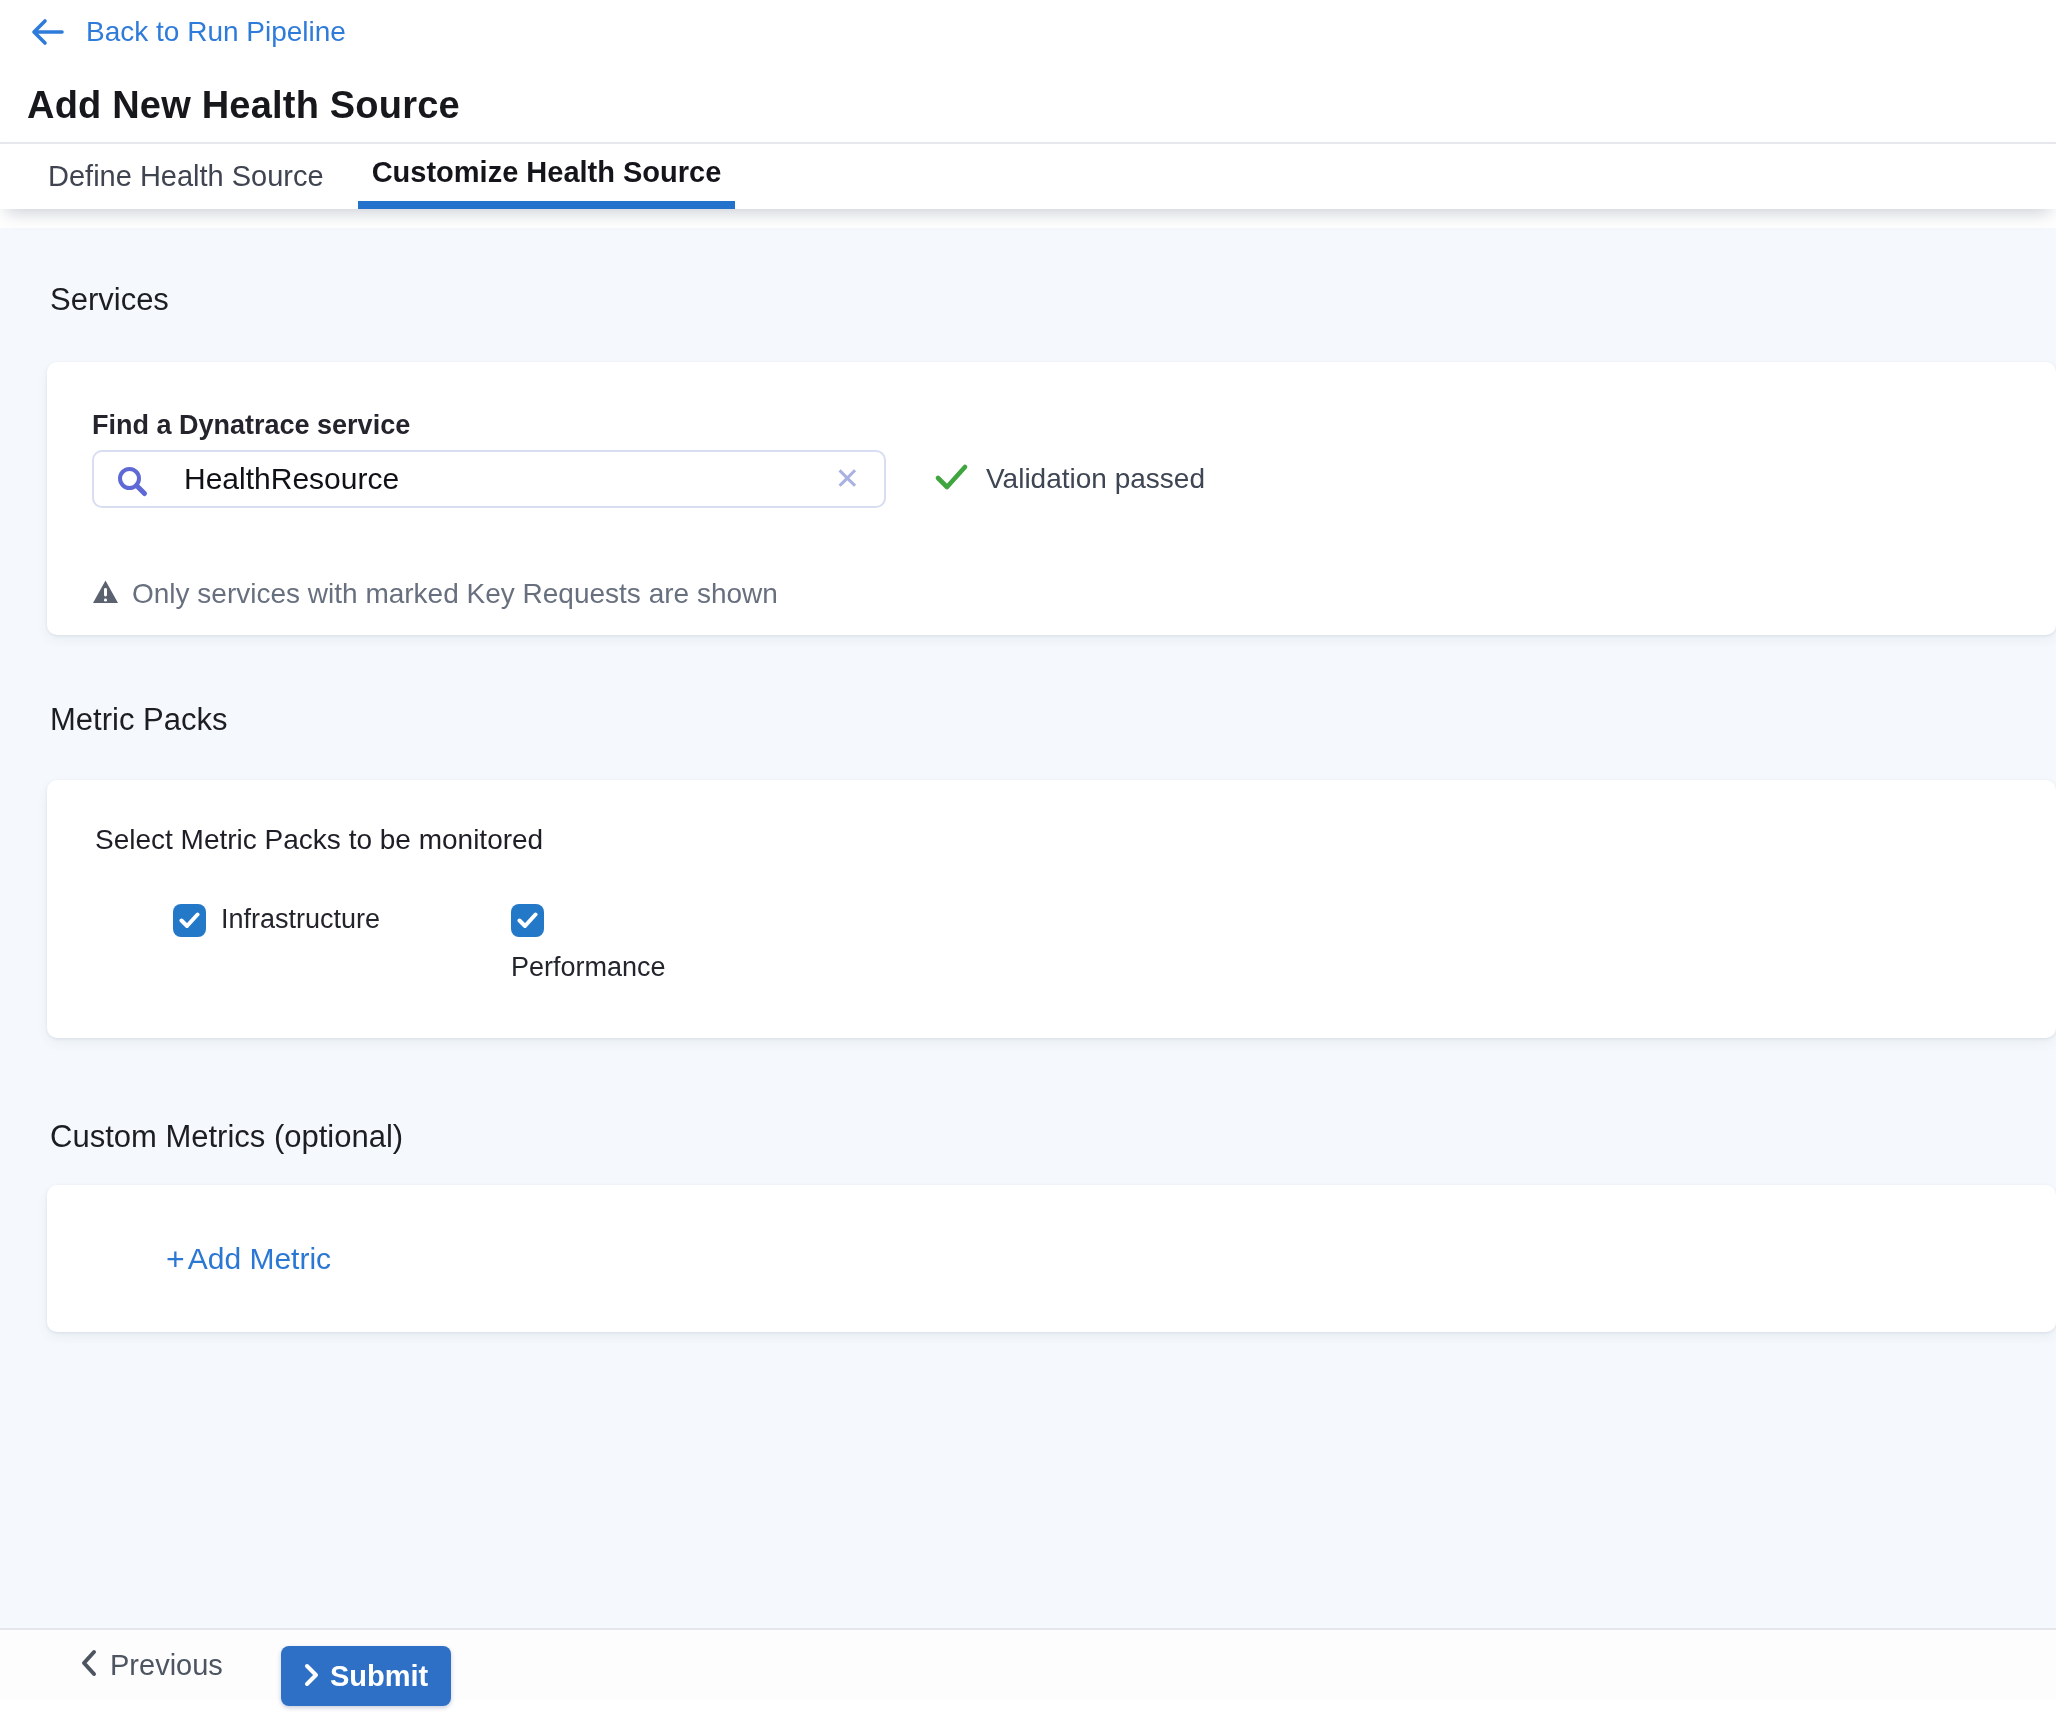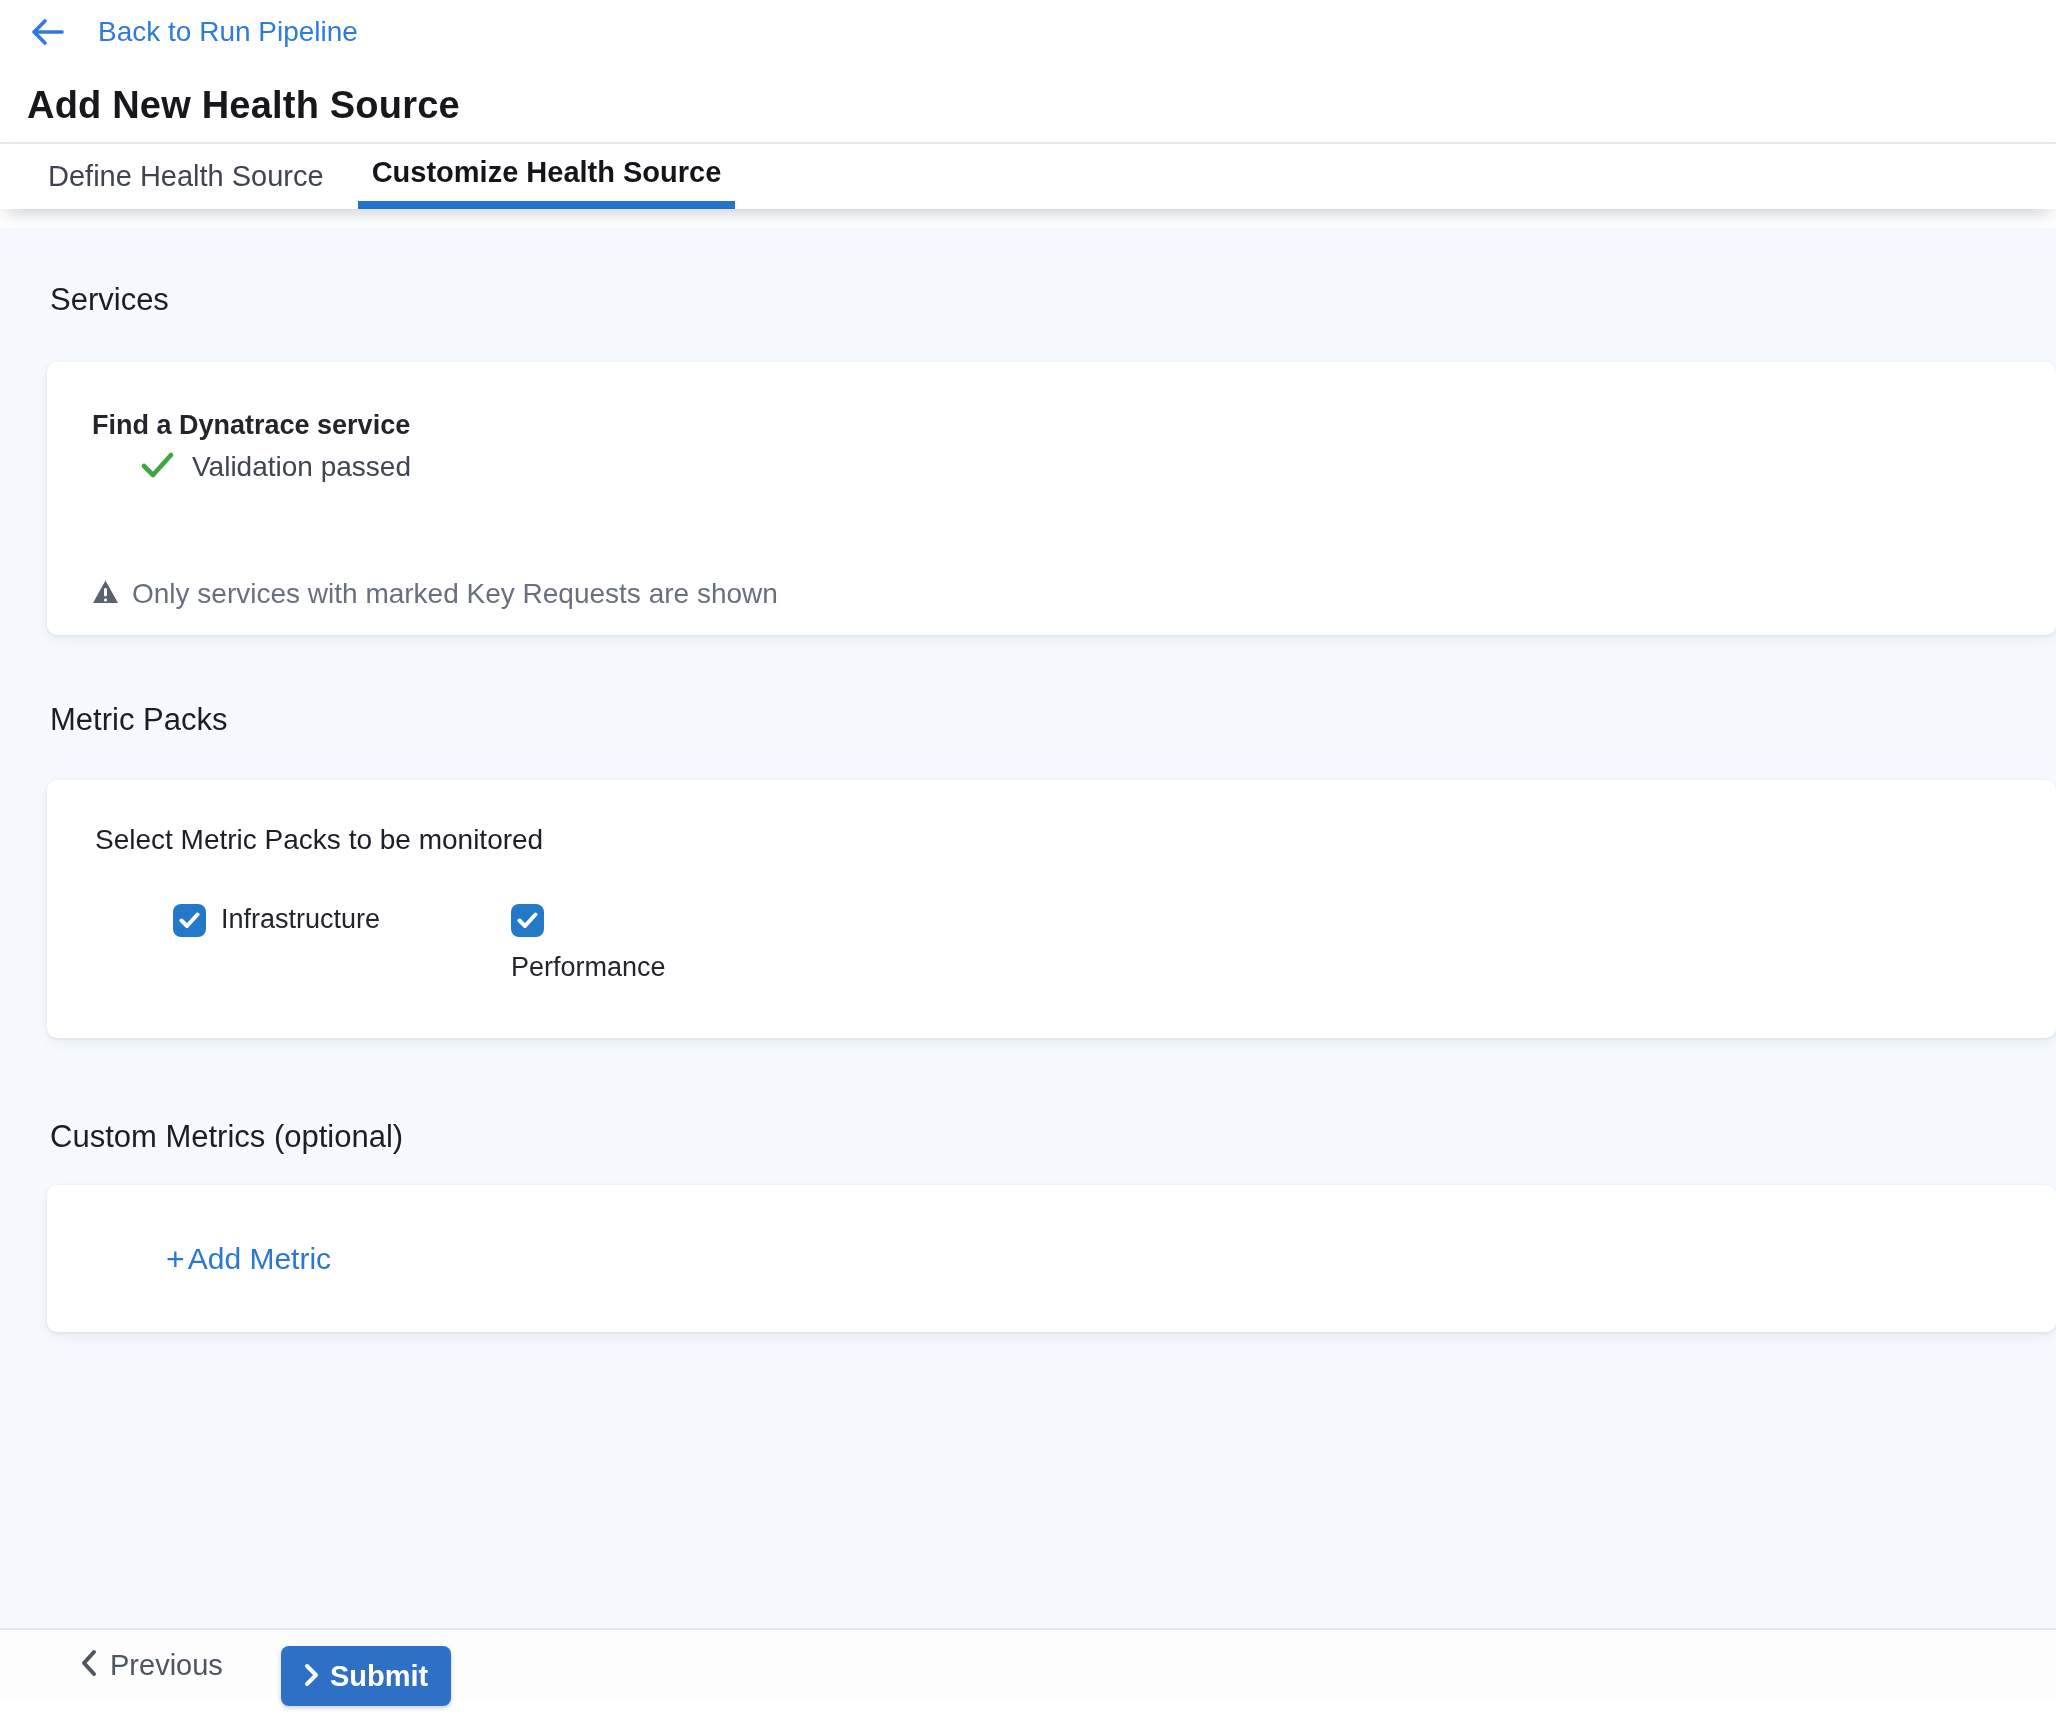--- a/index.html
+++ b/index.html
@@ -5,21 +5,21 @@
   * { box-sizing: border-box; }
   html,body { margin:0; padding:0; }
   body {
     font-family: "Liberation Sans", "DejaVu Sans", sans-serif;
     background:#ffffff;
   }
   .page { position:relative; width:2056px; height:1720px; background:#ffffff; overflow:hidden; }
 
   
   .header { position:absolute; top:0; left:0; right:0; height:142px; background:#fff; }
-  .back-row { position:absolute; top:16px; left:28px; display:flex; align-items:center; gap:32px; cursor:pointer; }
+  .back-row { position:absolute; top:16px; left:28px; display:flex; align-items:center; gap:20px; cursor:pointer; }
   .back-row svg { display:block; }
   .back-label { font-size:28px; font-weight:500; color:#2f7bd9; }
   .page-title { position:absolute; top:84px; left:27px; font-size:38px; font-weight:700; color:#17181c; letter-spacing:0.2px; }
 
   
   .tabbar {
     position:absolute; top:142px; left:0; right:0; height:67px; background:#fff;
     border-top:2px solid #e6e8ee;
     box-shadow:0 10px 16px -6px rgba(75,85,110,0.28);
     display:flex; align-items:stretch; padding-left:34px; z-index:3;
@@ -125,20 +125,30 @@
     <div class="tab active">Customize Health Source</div>
   </div>
 
   <div class="content">
 
     <div class="section-heading h-services">Services</div>
 
     <div class="card card-services">
       <div class="field-label">Find a Dynatrace service</div>
       <div class="input-row">
+        <div class="search-box">
+          <span class="mag">
+            <svg width="33" height="33" viewBox="0 0 33 33">
+              <circle cx="13.5" cy="13.5" r="9.5" fill="none" stroke="#5e69d6" stroke-width="4"></circle>
+              <line x1="20.5" y1="20.5" x2="28.5" y2="28.5" stroke="#5e69d6" stroke-width="5" stroke-linecap="round"></line>
+            </svg>
+          </span>
+          <input class="search-input" type="text" value="HealthResource" style="">
+          <span class="clear-x">✕</span>
+        </div>
         <div class="validation">
           <span>
             <svg width="36" height="30" viewBox="0 0 36 30">
               <path d="M4 16 L13 25 L31 5" fill="none" stroke="#3fa53f" stroke-width="4.6" stroke-linecap="round" stroke-linejoin="round"></path>
             </svg>
           </span>
           <span class="validation-text">Validation passed</span>
         </div>
       </div>
       <div class="warning-row">

